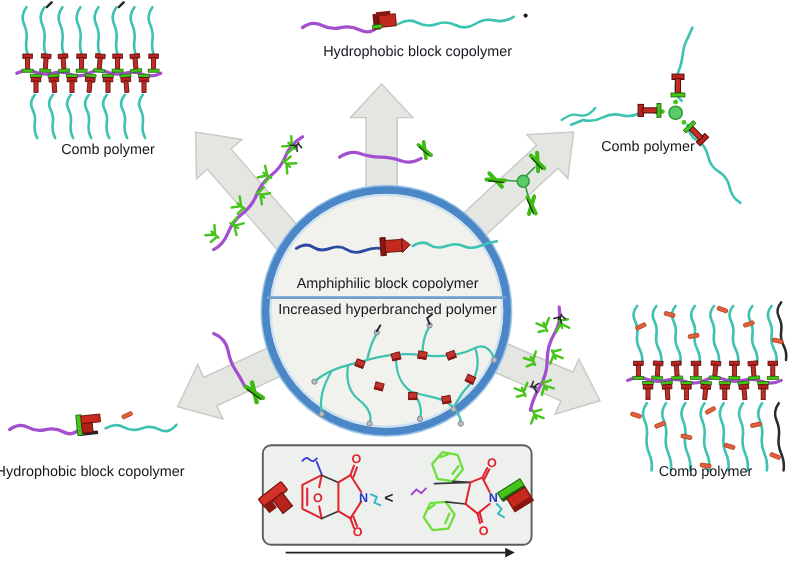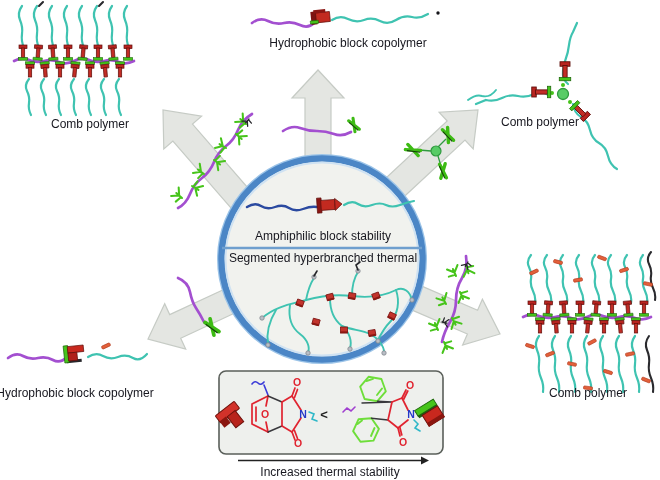--- a/index.html
+++ b/index.html
@@ -341,18 +341,17 @@
 
   <g>
     <line x1="238" y1="460.5" x2="421" y2="460.5" stroke="#222" stroke-width="1.4"></line>
     <polygon points="421,456.5 429,460.5 421,464.5" fill="#222"></polygon>
   </g>
 </svg>
 
 <div class="lbl" style="left:90px;top:117px">Comb polymer</div>
 <div class="lbl" style="left:348px;top:36px">Hydrophobic block copolymer</div>
 <div class="lbl" style="left:540px;top:115px">Comb polymer</div>
-<div class="lbl" style="left:323px;top:229px">Amphiphilic block stability</div>
-<div class="lbl" style="left:323px;top:251px">Segmented hyperbranched thermal</div>
+<div class="lbl" style="left:323px;top:229px">Amphiphilic block copolymer</div>
+<div class="lbl" style="left:323px;top:251px">Increased hyperbranched polymer</div>
 <div class="lbl" style="left:75px;top:386px">Hydrophobic block copolymer</div>
 <div class="lbl" style="left:588px;top:386px">Comb polymer</div>
-<div class="lbl" style="left:330px;top:465px">Increased thermal stability</div>
 </div>
 
 </body></html>

